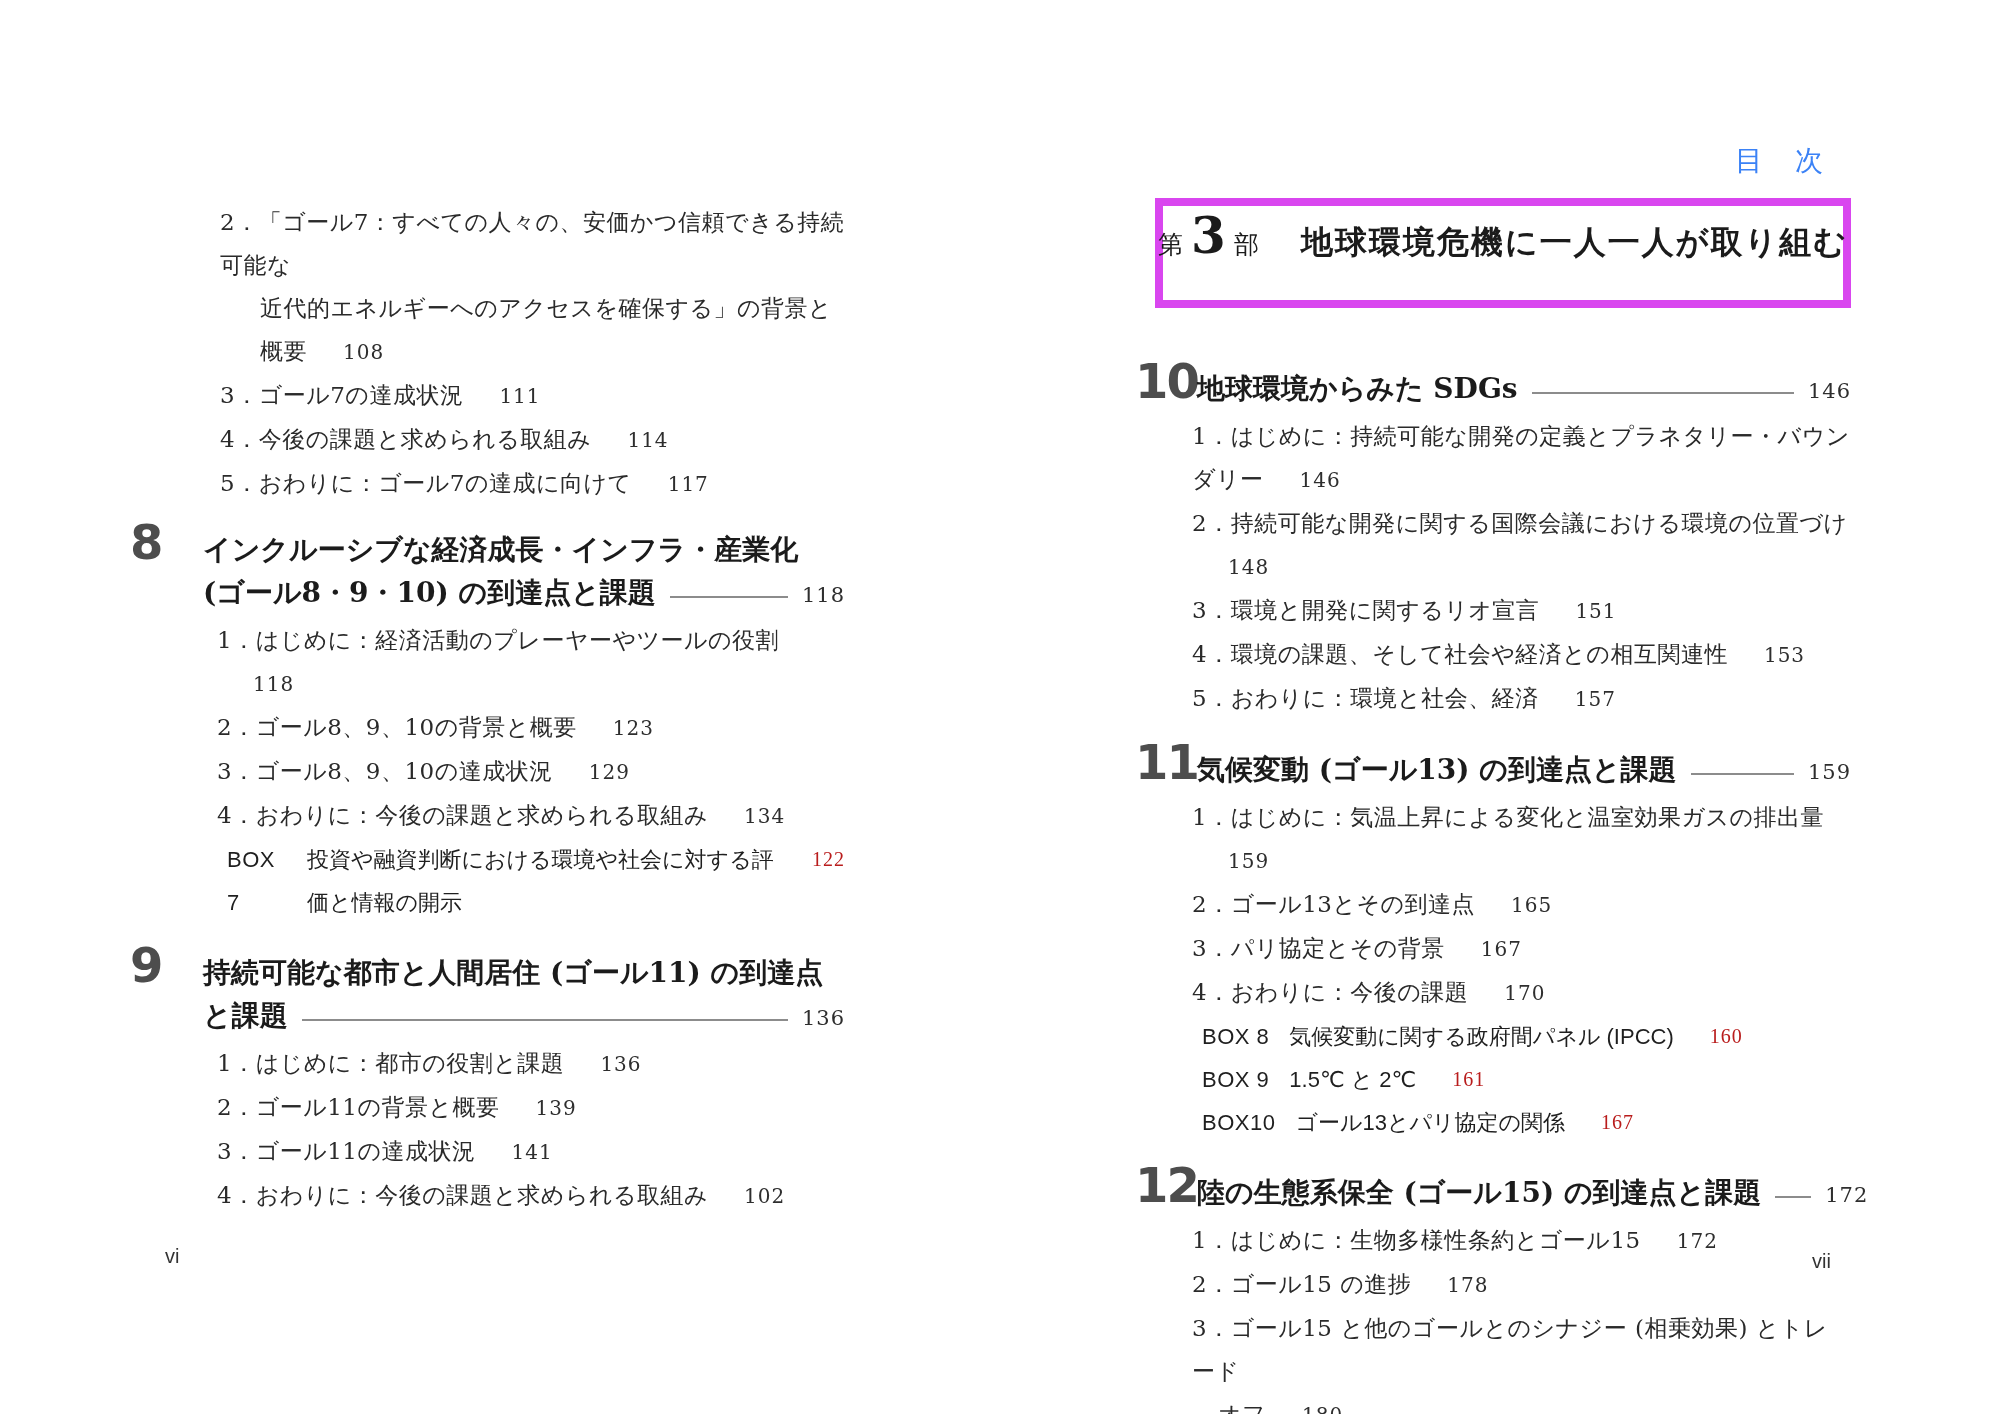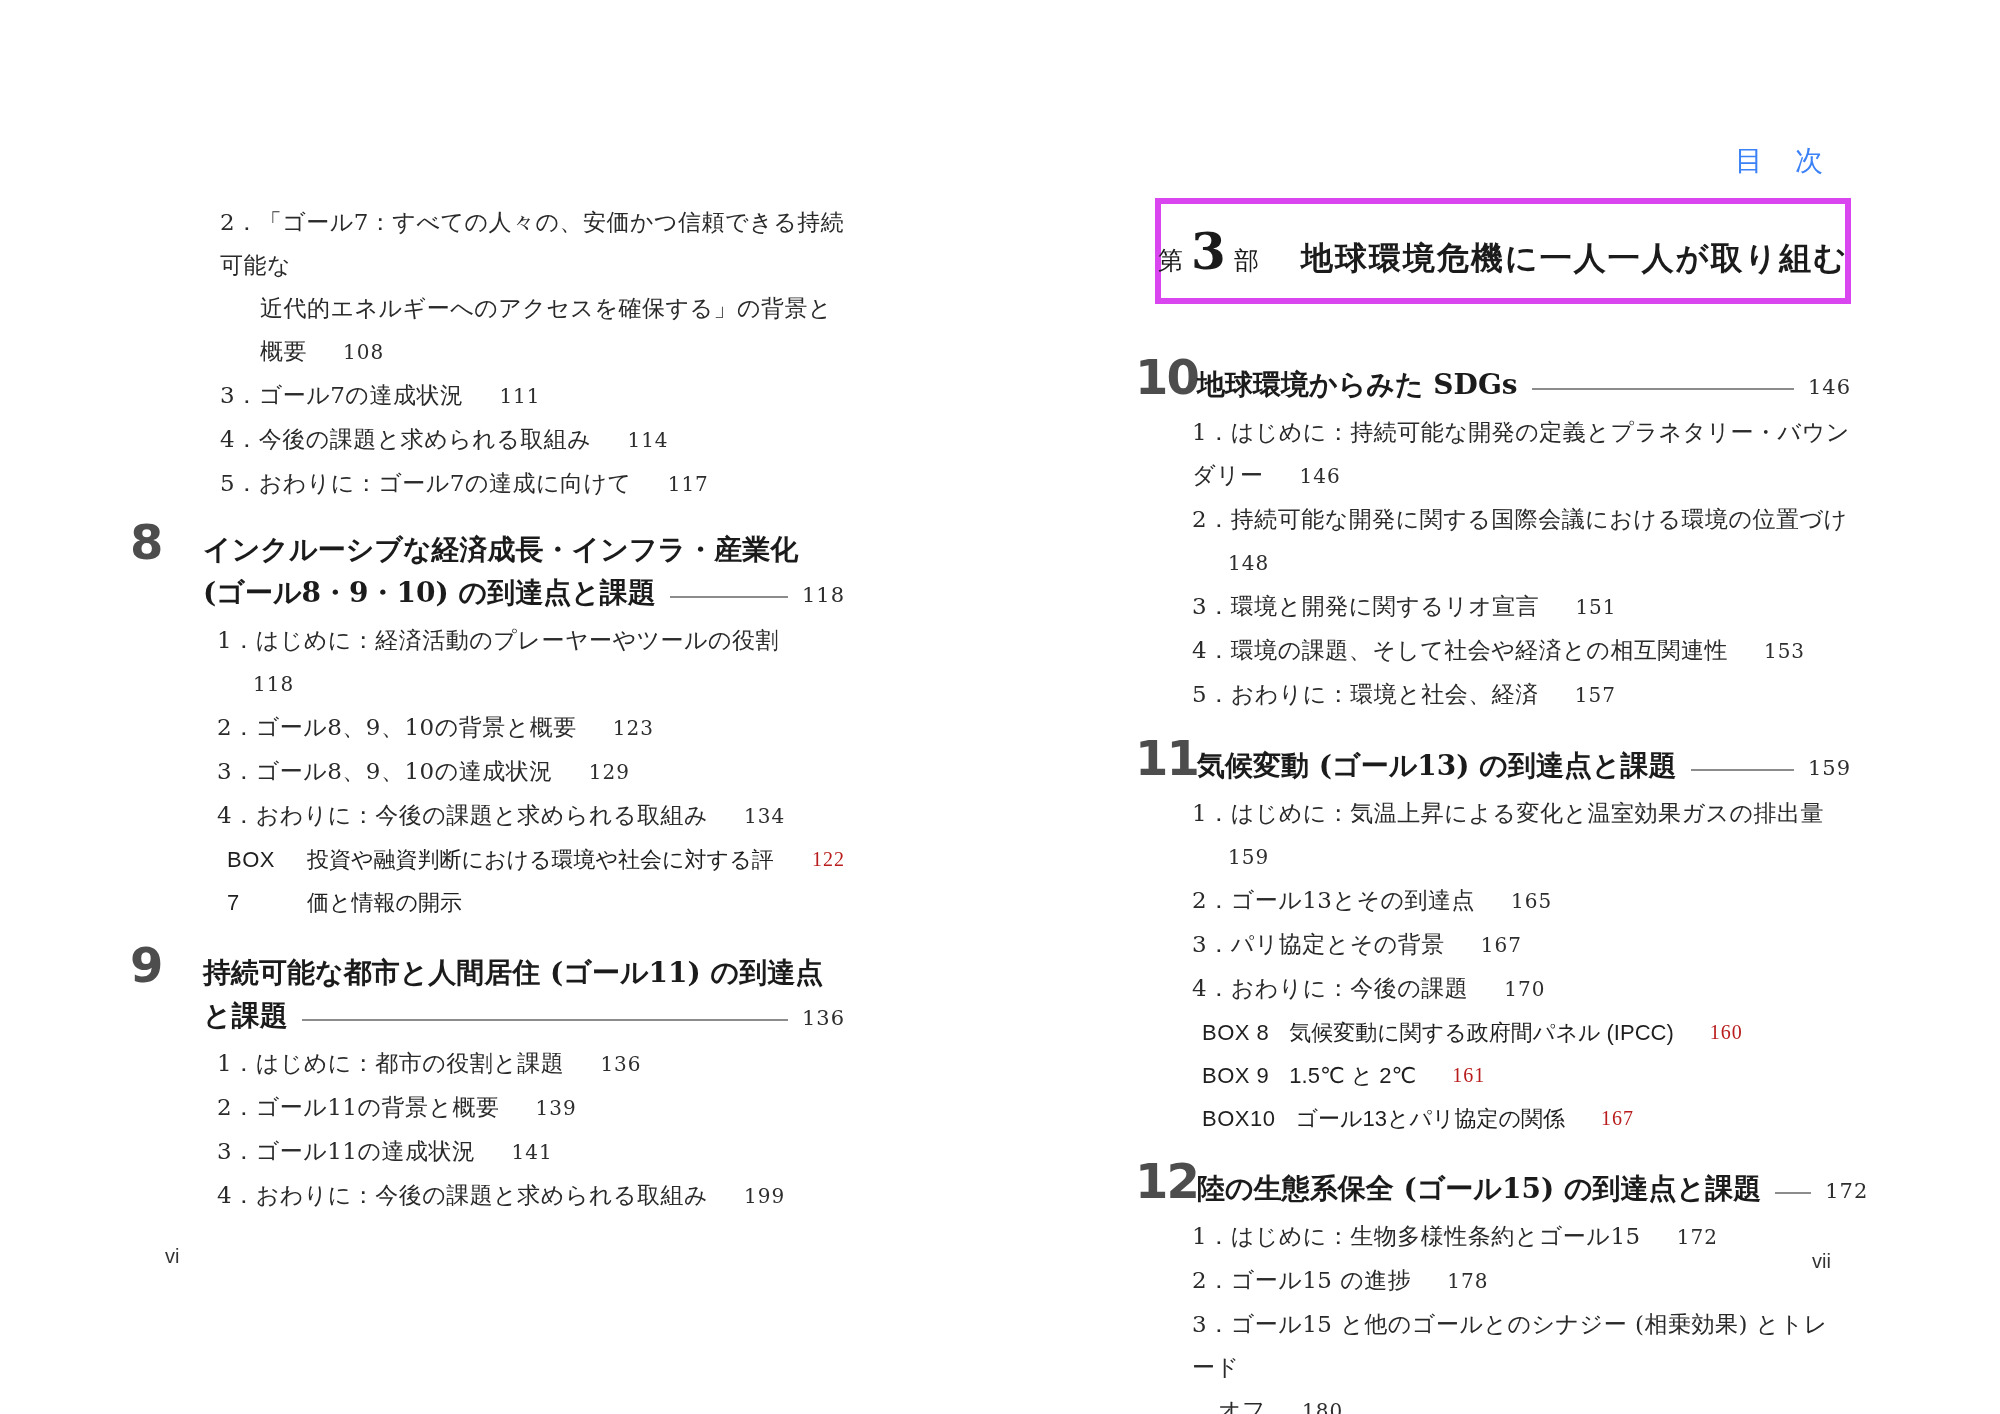--- a/index.html
+++ b/index.html
@@ -42,22 +42,22 @@
   
   .box-row{display:flex;font-family:"Liberation Sans","DejaVu Sans",sans-serif;
            font-size:22px;line-height:43px;color:#1f1f1f;margin-left:10px;}
   .box-label{min-width:60px;margin-right:20px;letter-spacing:0.5px;}
   .box-row .pg{font-size:20px;margin-left:1.8em;letter-spacing:1px;
                font-family:Liberation Serif, serif;color:#b91c1c;}
 
   
   .toc-head{text-align:right;font-size:28px;color:#3b82f6;padding-right:26px;
             line-height:26px;letter-spacing:2px;}
-  .part-box{margin-top:24px;border:6px solid #d946ef;height:94px;
-            display:flex;align-items:center;justify-content:center;margin-left:20px;}
+  .part-box{margin-top:24px;border:8px solid #d946ef;height:94px;
+            display:flex;align-items:flex-start;justify-content:center;margin-left:20px;}
   .part-inner{white-space:nowrap;}
   .part-dai,.part-bu{font-size:25px;color:#1b1b1b;}
   .part-num{font-size:50px;font-weight:700;color:#1b1b1b;margin:0 8px;
             font-family:"DejaVu Serif",serif;}
   .part-title{font-size:32px;font-weight:700;color:#1b1b1b;margin-left:42px;
               letter-spacing:2px;}
   .gap-first{margin-top:52px;}
 
   
   .folio{position:absolute;font-size:20px;color:#333;
@@ -137,21 +137,21 @@
       <div class="ti">
         <span>1．はじめに：都市の役割と課題</span><span class="pg">136</span>
       </div>
       <div class="ti">
         <span>2．ゴール11の背景と概要</span><span class="pg">139</span>
       </div>
       <div class="ti">
         <span>3．ゴール11の達成状況</span><span class="pg">141</span>
       </div>
       <div class="ti">
-        <span>4．おわりに：今後の課題と求められる取組み</span><span class="pg">199</span>
+        <span>4．おわりに：今後の課題と求められる取組み</span><span class="pg">102</span>
       </div>
     </div>
   </section>
 </div>
 
 <div class="page page-right">
 
   <div class="toc-head">目　次</div>
 
   <div class="part-box">

